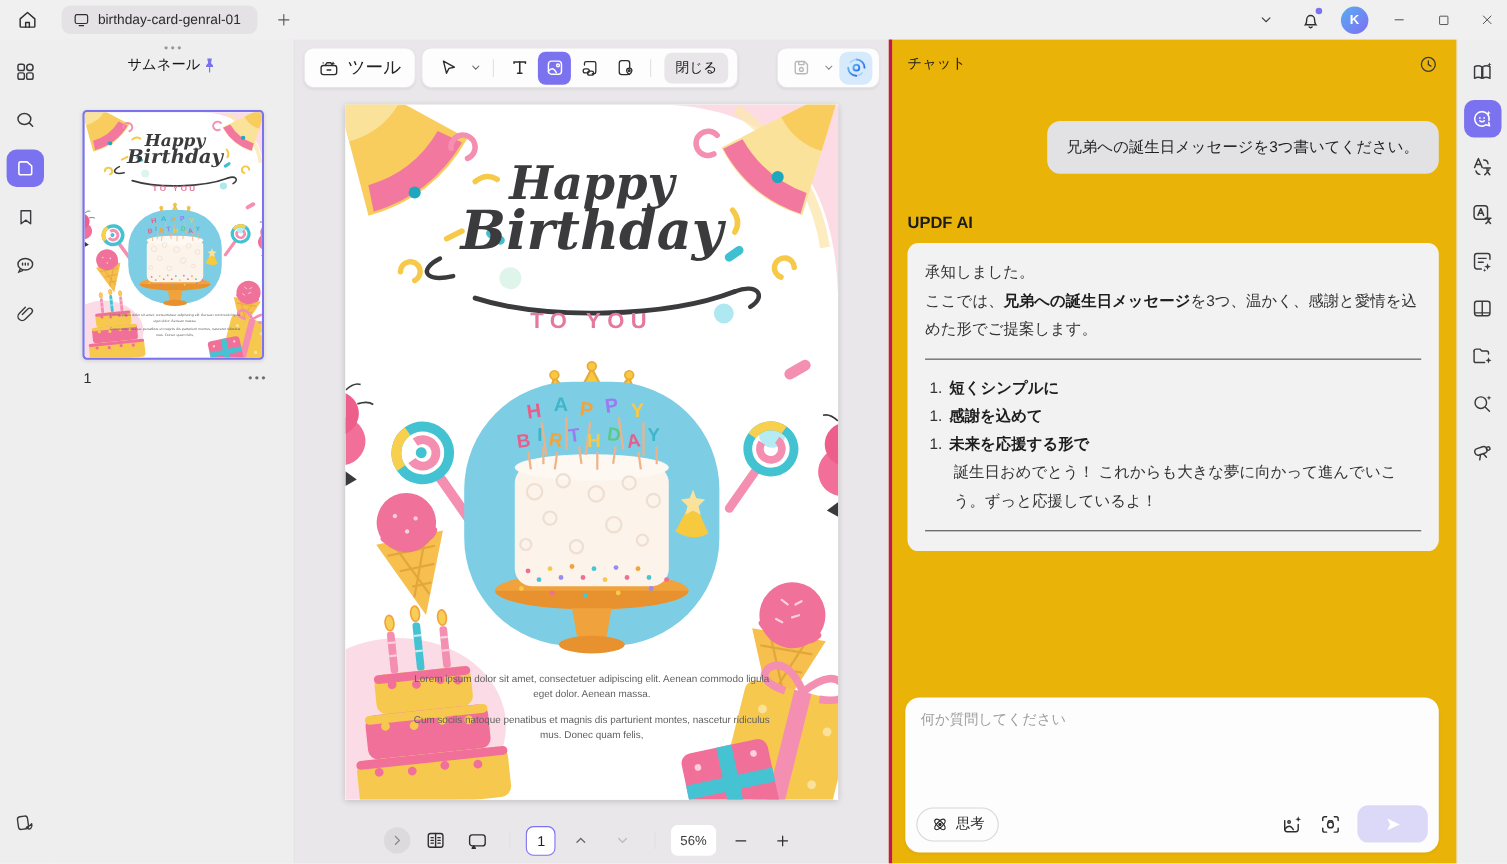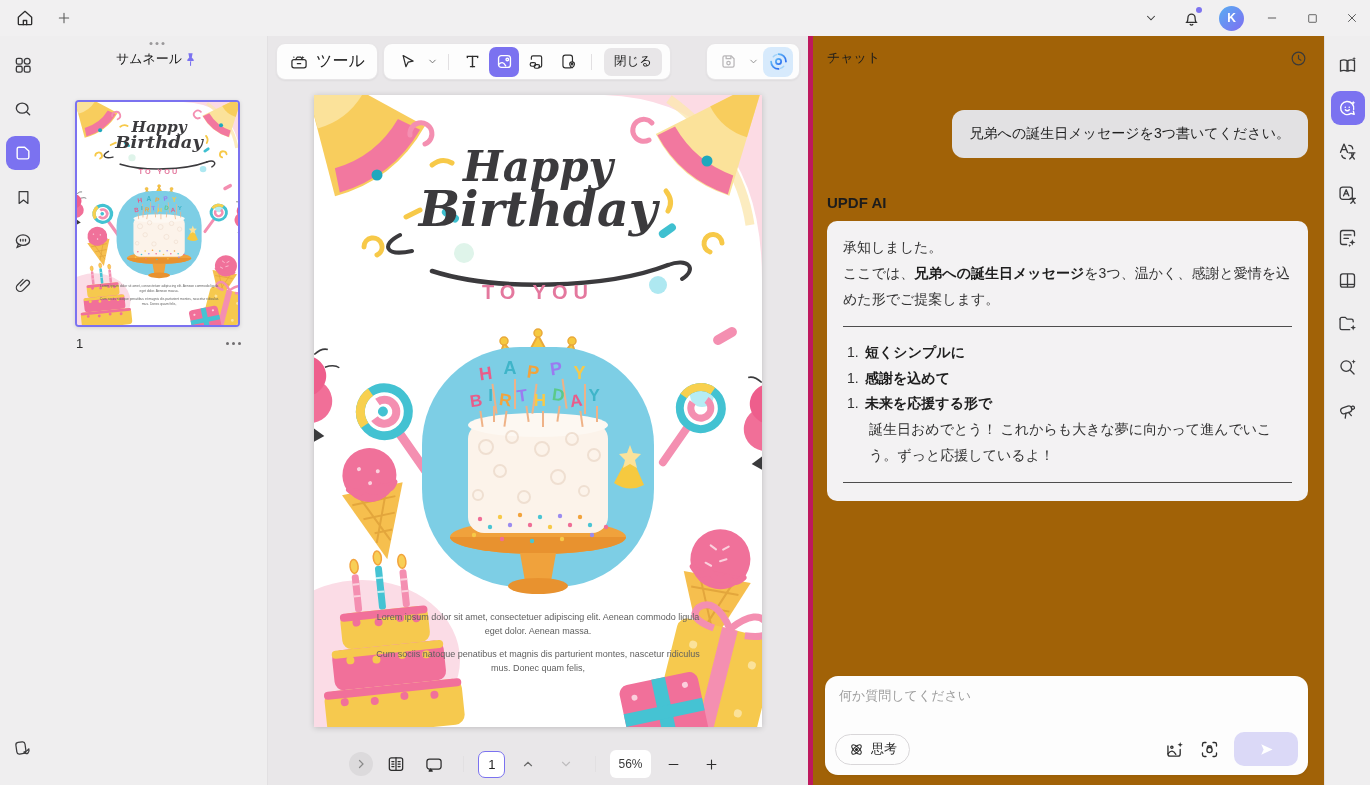--- a/index.html
+++ b/index.html
@@ -72,51 +72,58 @@
   .card-body .p2 { margin-top:10px; }
 
   
   .bbar { position:absolute; bottom:6px; left:0; width:100%; display:flex; align-items:center; justify-content:center; gap:8px; }
   .bb-circle { width:24px; height:24px; border-radius:50%; background:#dcdadc; display:flex; align-items:center; justify-content:center; }
   .bb-ic { width:30px; height:30px; display:flex; align-items:center; justify-content:center; }
   .pageno { width:27px; height:27px; border:1.5px solid #7b72f0; background:#fff; border-radius:7px; display:flex; align-items:center; justify-content:center; font-size:13px; color:#222; }
   .zoombox { background:#fff; border-radius:6px; height:24px; padding:14px 8px; display:flex; align-items:center; font-size:12px; color:#3a3a3a; }
 
   
-  .chat { width:516px; background:#a16207; border-left:5px solid #be185d; display:flex; flex-direction:column; position:relative; }
+  .chat { width:516px; background:#eab308; border-left:3px solid #be185d; display:flex; flex-direction:column; position:relative; }
   .chat-header { height:44px; display:flex; align-items:center; justify-content:space-between; padding:0 16px 0 14px; }
   .chat-title { font-size:13px; color:#1c1c1c; }
   .chat-scroll { flex:1; overflow:hidden; padding:0 16px 0 14px; }
   .user-bubble { margin:30px 0 0 auto; max-width:365px; background:#e2e1e3; border-radius:12px; padding:15px 18px; font-size:14px; color:#1f1f1f; width:fit-content; }
   .ai-name { margin-top:36px; font-size:15px; font-weight:bold; color:#1c1c1c; }
   .ai-card { margin-top:10px; background:#f3f2f3; border-radius:10px; padding:14px 16px 16px; font-size:14px; color:#333; line-height:1.85; }
   .ai-card b { color:#1d1d1d; }
   .ai-hr { border:none; border-top:1.5px solid #4d4d4d; margin:13px 0; }
   .ai-item-head { display:flex; }
   .ai-num { width:22px; flex:none; text-align:left; padding-left:4px; }
   .ai-item-body { margin-left:26px; }
-  .chat-input { margin:10px 16px 10px 12px; height:99px; background:#fdfdfd; border-radius:13px; position:relative; box-shadow:0 1px 3px rgba(0,0,0,.06); }
+  .chat-input { margin:10px 16px 10px 12px; height:141px; background:#fdfdfd; border-radius:13px; position:relative; box-shadow:0 1px 3px rgba(0,0,0,.06); }
   .ci-ph { position:absolute; top:11px; left:14px; font-size:13px; color:#9d9d9d; }
   .ci-row { position:absolute; bottom:9px; left:10px; right:10px; display:flex; align-items:center; }
   .think-pill { display:flex; align-items:center; gap:6px; border:1px solid #d9d7d9; border-radius:17px; height:31px; padding:0 12px; font-size:13px; color:#2a2a2a; }
   .ci-right { margin-left:auto; display:flex; align-items:center; gap:14px; }
   .send-btn { width:64px; height:34px; background:#dbd9f7; border-radius:10px; display:flex; align-items:center; justify-content:center; }
 
   .right-rail { width:46px; background:#efeeef; border-left:1px solid #e2e0e2; display:flex; flex-direction:column; align-items:center; padding-top:12px; }
   .right-rail .rail-btn { margin-bottom:9px; }
 </style>
 </head>
 <body>
 
 <div class="titlebar">
   <div class="tb-home">
     <svg width="20" height="20" viewBox="0 0 24 24" stroke="#2e2e2e" fill="none" stroke-width="1.6" stroke-linecap="round" stroke-linejoin="round">
       <path d="M4 11 L12 4 L20 11 V19 a1 1 0 0 1 -1 1 H5 a1 1 0 0 1 -1 -1 Z"></path>
         <path d="M10 20 v-5 h4 v5"></path>
     </svg>
+  </div>
+  <div class="tb-tab">
+    <svg width="16" height="16" viewBox="0 0 24 24" stroke="#2e2e2e" fill="none" stroke-width="1.6" stroke-linecap="round">
+      <rect x="3.5" y="5" width="17" height="12" rx="2.5"></rect>
+        <path d="M9 20 h6"></path>
+    </svg>
+    <span class="tb-tab-label">birthday-card-genral-01</span>
   </div>
   <div class="tb-plus">
     <svg width="16" height="16" viewBox="0 0 24 24" stroke="#5a5a5a" stroke-width="1.6" stroke-linecap="round">
         <path d="M12 5 v14 M5 12 h14"></path>
       </svg>
   </div>
   <div class="tb-right">
     <div class="tb-ctl">
       <svg width="14" height="14" viewBox="0 0 24 24" stroke="#3a3a3a" fill="none" stroke-width="1.8" stroke-linecap="round">
           <path d="M6 9 l6 6 6 -6"></path>

